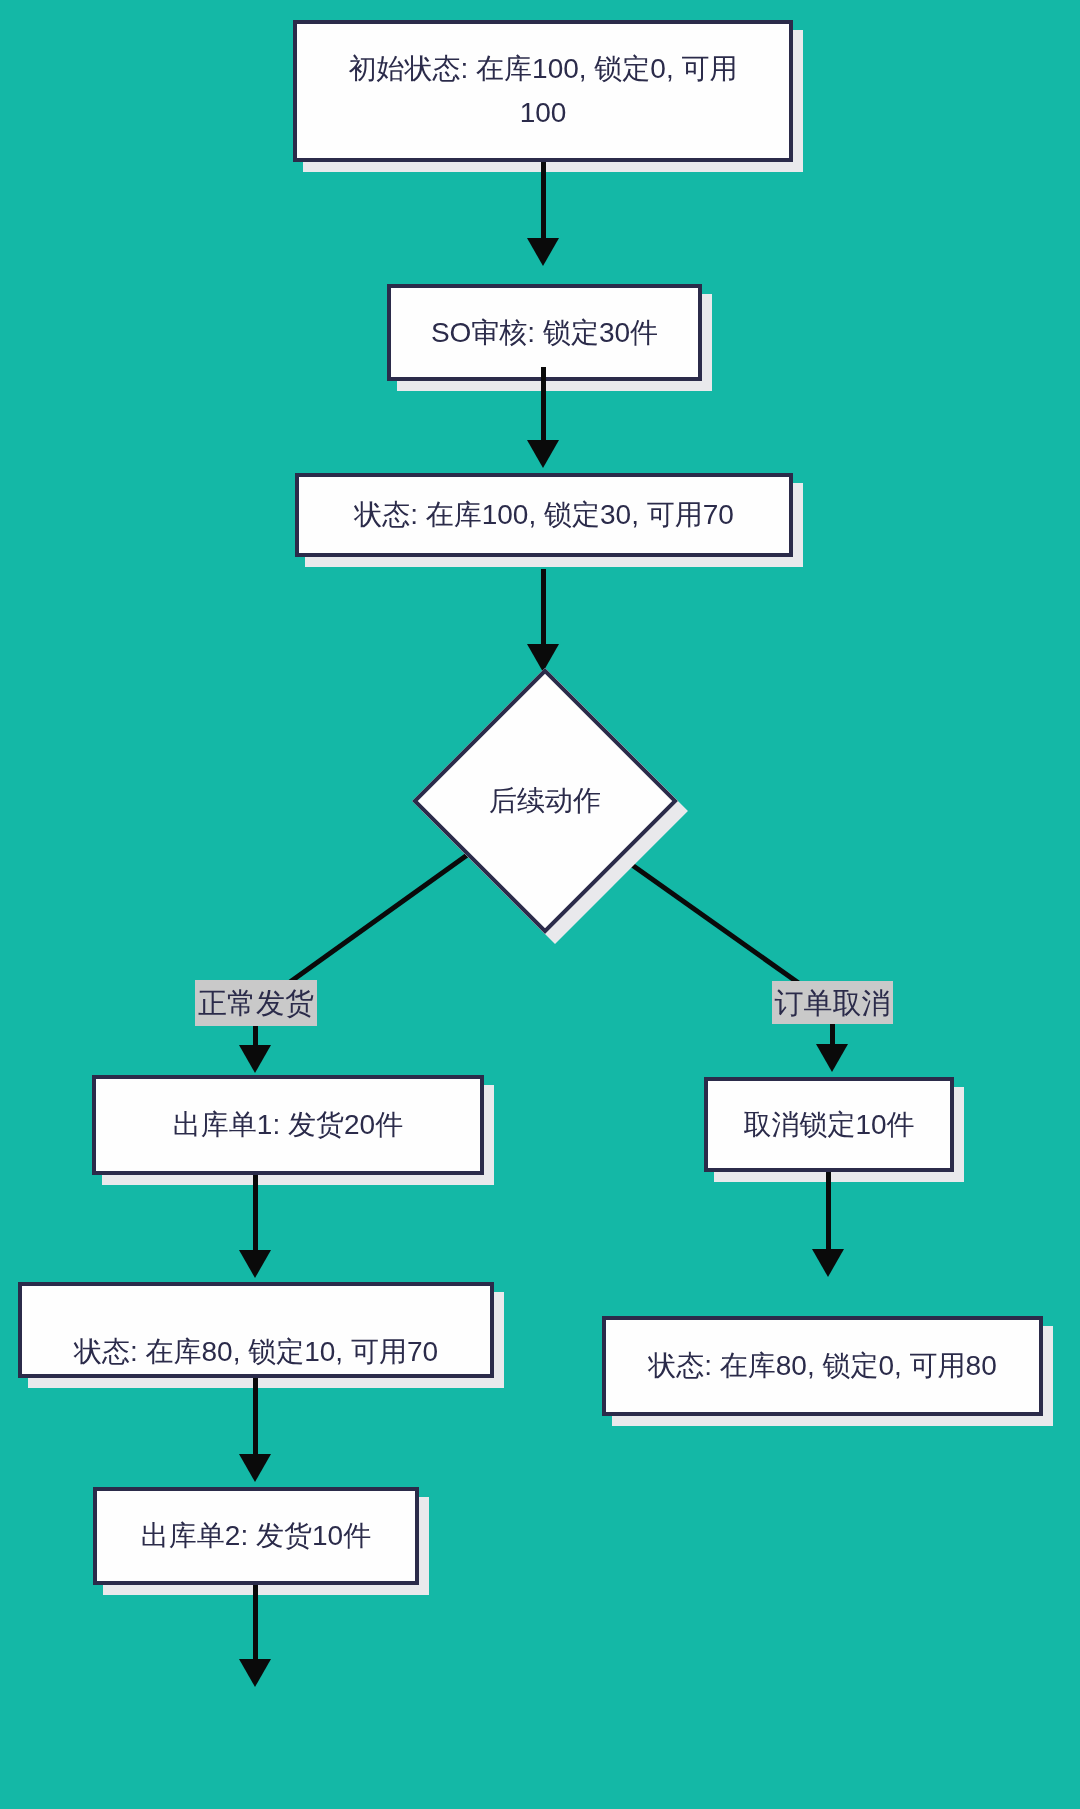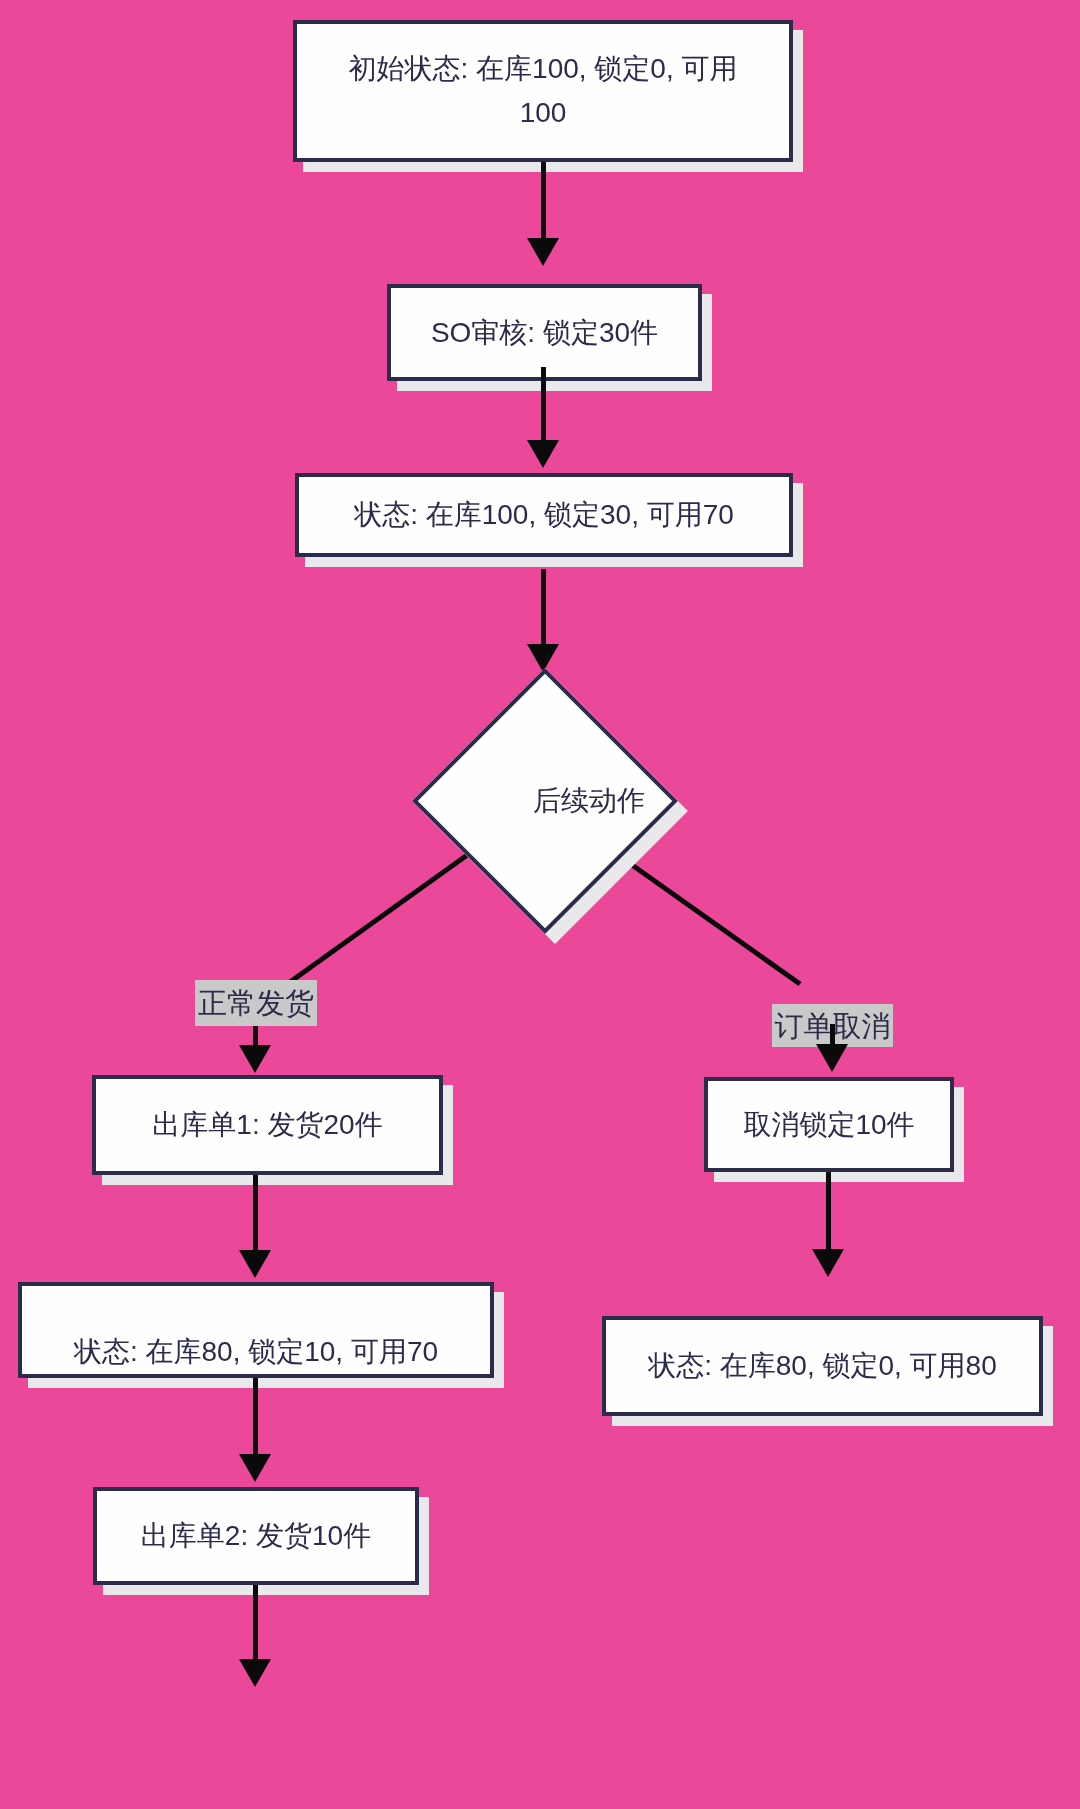--- a/index.html
+++ b/index.html
@@ -1,21 +1,21 @@
 <!DOCTYPE html>
 <html><head>
 <meta charset="utf-8">
 <style>
   html, body { margin: 0; padding: 0; background: #ffffff; }
   * { box-sizing: border-box; }
   #canvas {
     position: relative;
     width: 1080px;
     height: 1809px;
-    background: #ec4899;
+    background: #14b8a6;
     font-family: "Liberation Sans", "DejaVu Sans", sans-serif;
     color: #2b2b4a;
     overflow: hidden;
   }
   .node {
     position: absolute;
     background: #fefefe;
     border: 4px solid #2b2b4a;
     box-shadow: 10px 10px 0 0 #e9e9ec;
     display: flex;
@@ -39,21 +39,21 @@
     position: absolute;
     width: 188px;
     height: 188px;
     background: #fefefe;
     border: 4px solid #2b2b4a;
     transform: rotate(45deg);
   }
   .diamond-label {
     position: absolute;
     width: 200px;
-    text-align: right;
+    text-align: center;
     font-size: 28px;
     line-height: 44px;
     color: #2b2b4a;
   }
   .edge-label {
     position: absolute;
     background: #c9c9c9;
     color: #2b2b4a;
     font-size: 29px;
     line-height: 44px;
@@ -122,21 +122,21 @@
   <div class="diamond" style="left:451px; top:707px;"></div>
   <div class="diamond-label" style="left:445px; top:779px;">后续动作</div>
 
   <div class="edge-label" style="left:195px; top:980px; width:122px; height:46px;text-align:center;">正常发货</div>
 
   <div class="varrow" style="left:239px; top:1026px;">
     <div class="shaft" style="height:19px;"></div>
     <div class="head" style="top:19px;"></div>
   </div>
 
-  <div class="node" style="left:92px; top:1075px; width:351px; height:100px;">
+  <div class="node" style="left:92px; top:1075px; width:392px; height:100px;">
     <div class="inner">出库单1: 发货20件</div>
   </div>
 
   <div class="varrow" style="left:239px; top:1175px;">
     <div class="shaft" style="height:75px;"></div>
     <div class="head" style="top:75px;"></div>
   </div>
 
   <div class="node" style="left:18px; top:1282px; width:476px; height:96px;align-items:flex-end;">
     <div class="inner">状态: 在库80, 锁定10, 可用70</div>
@@ -150,21 +150,21 @@
   <div class="node" style="left:93px; top:1487px; width:326px; height:98px;">
     <div class="inner">出库单2: 发货10件</div>
   </div>
 
   <div class="varrow" style="left:239px; top:1585px;">
     <div class="shaft" style="height:74px;"></div>
     <div class="head" style="top:74px;"></div>
   </div>
 
 
-  <div class="edge-label" style="left:772px; top:981px; width:121px; height:43px;margin-top:23px;">订单取消</div>
+  <div class="edge-label" style="left:772px; top:981px; width:121px; height:43px;">订单取消</div>
 
   <div class="varrow" style="left:816px; top:1024px;">
     <div class="shaft" style="height:20px;"></div>
     <div class="head" style="top:20px;"></div>
   </div>
 
   <div class="node" style="left:704px; top:1077px; width:250px; height:95px;">
     <div class="inner">取消锁定10件</div>
   </div>
 

